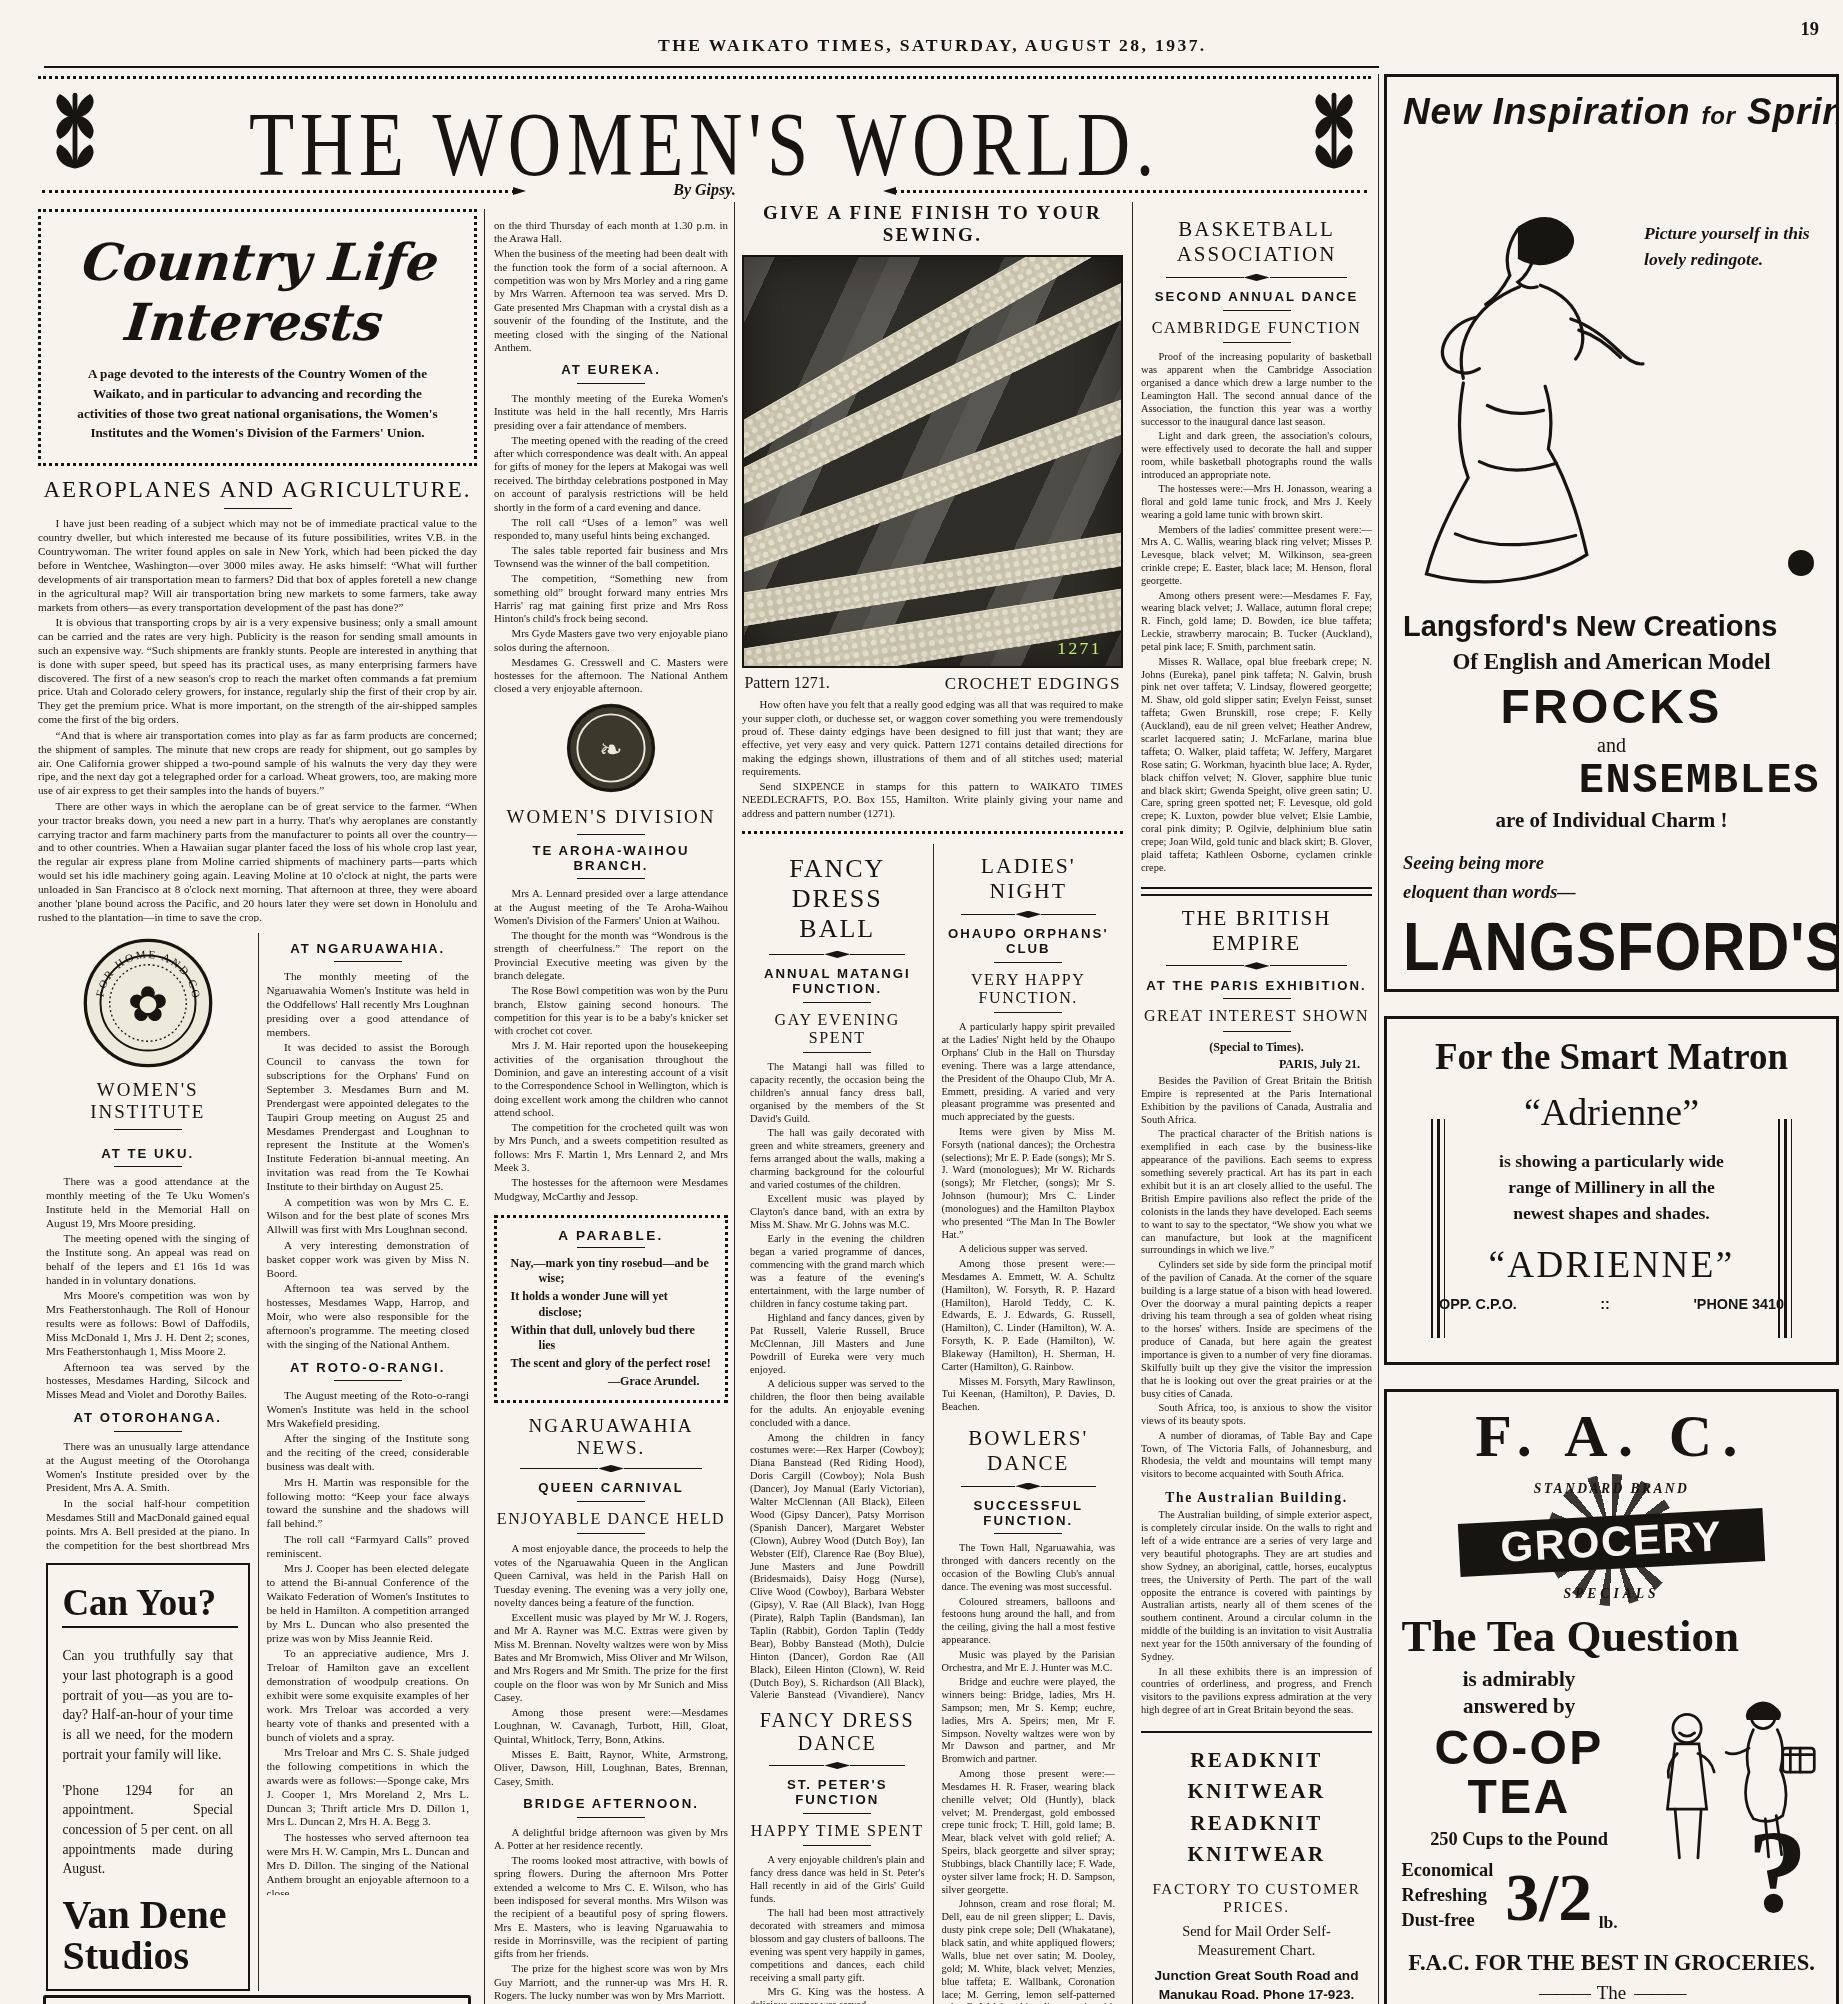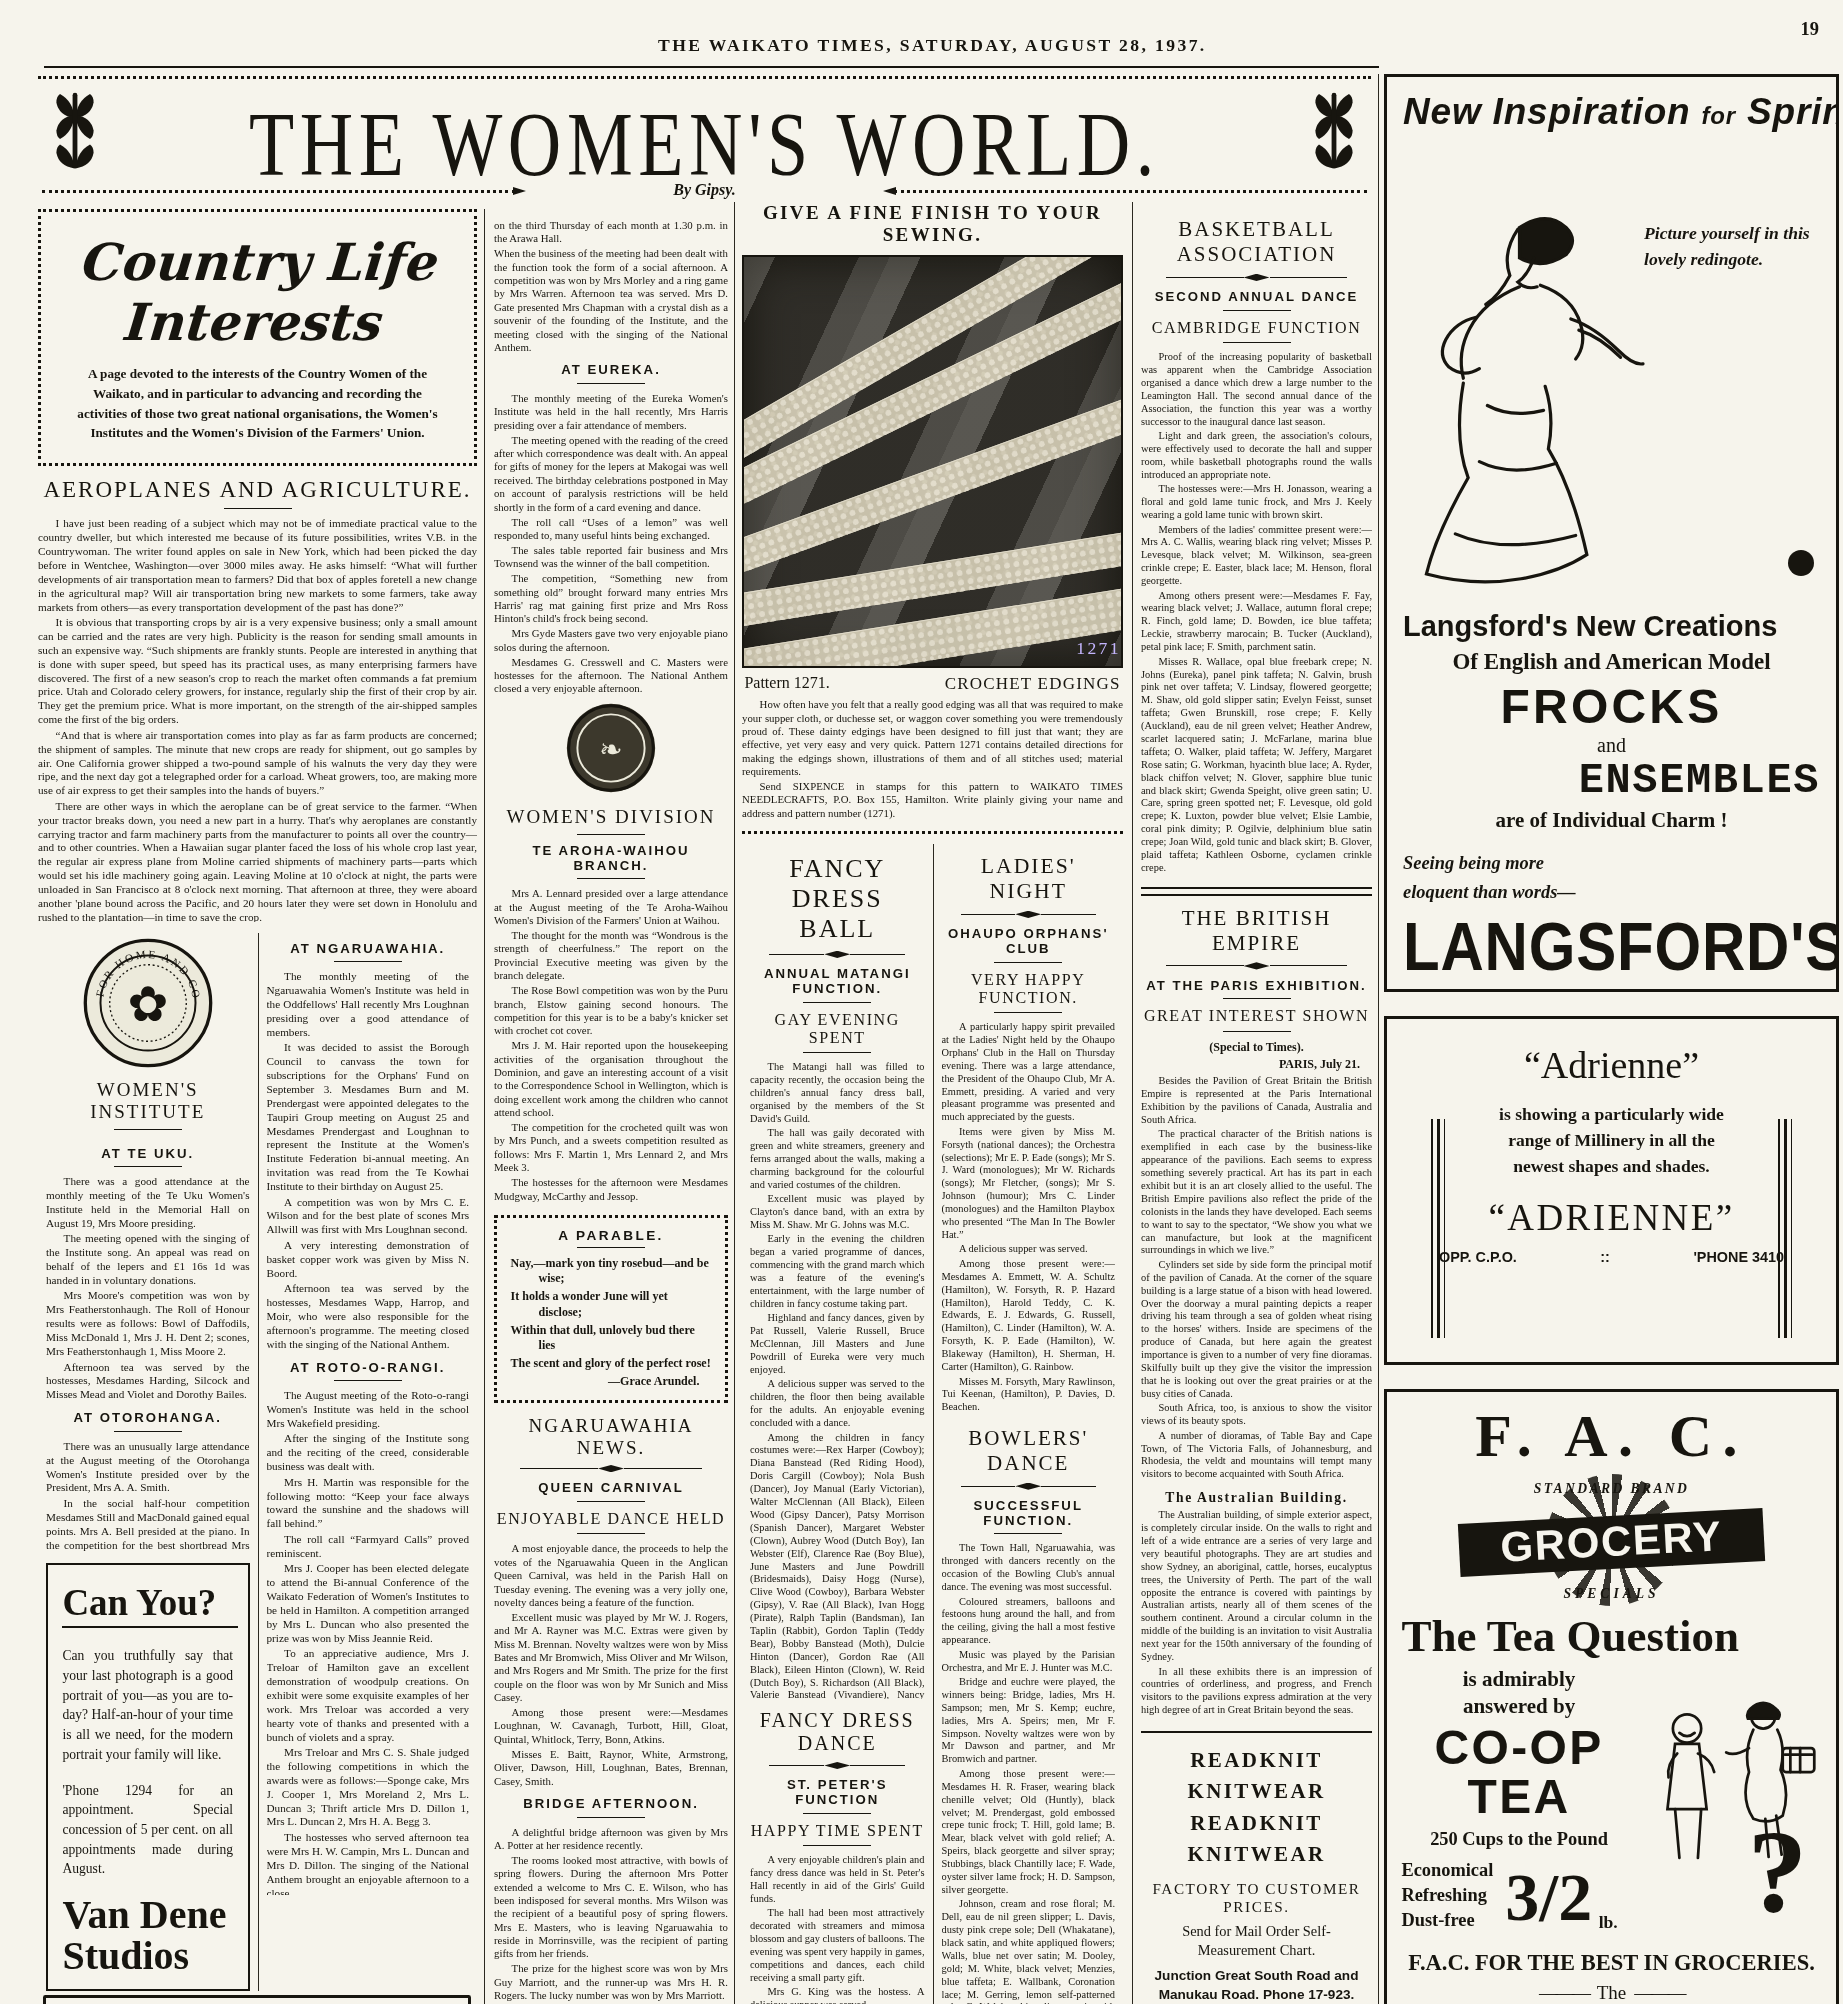--- a/index.html
+++ b/index.html
@@ -76,21 +76,21 @@
   
   .photo{position:relative;width:100%;height:413px;background:#3a3833;border:2.4px solid #17150f;
          box-sizing:border-box;overflow:hidden;box-shadow:inset 0 0 48px #15130d;}
   .photo .fold{position:absolute;inset:0;background:
       repeating-linear-gradient(115deg,rgba(250,248,238,.16) 0 28px,rgba(20,18,12,.28) 28px 104px,rgba(250,248,238,.10) 104px 132px);}
   .lace{position:absolute;width:160%;height:28px;left:-15%;
         background:radial-gradient(circle at 4px 4px,#efe9d7 2.8px,transparent 3.2px) 0 0/9.6px 9.6px,
                    radial-gradient(circle at 8px 8.8px,#ded7c0 2.4px,transparent 2.8px) 0 0/12px 12px,#d4cdb6;
         opacity:.92;border-top:1.6px solid #efe9d7;border-bottom:4px dotted #efe9d7;}
   .lace.h{transform:rotate(-9deg);}
-  .num1271{position:absolute;right:0;bottom:7.2px;color:#c4b5fd;font-size:17.6px;letter-spacing:2.4px;}
+  .num1271{position:absolute;right:19px;bottom:7.2px;color:#bef264;font-size:17.6px;letter-spacing:2.4px;}
   .cap-row{display:flex;justify-content:space-between;margin:6.4px 2.4px 4px;}
   .cap-row .capl{font-size:16px;}
   .cap-row .capr{font-size:17px;letter-spacing:1.2px;}
   .sew-head{font-size:19px;letter-spacing:2.4px;text-align:center;margin:0 0 8.8px;}
   .dot-sep{border-top:3.6px dotted #17150f;margin:10.4px 0;}
   
   .credit{font-weight:700;font-size:12px;text-align:center;margin:2.4px 0;}
   .dateline{font-weight:700;font-size:12px;text-align:right;margin:0.8px 12px 3.2px 0;}
   
   .readknit{border-top:2.4px solid #17150f;border-bottom:2.4px solid #17150f;padding:12px 3.2px;margin:12px 0 8px;text-align:center;}
@@ -558,20 +558,21 @@
         <div class="g6">are of Individual Charm !</div>
         <div class="g7"><span>Seeing being more</span><br><span>eloquent than words—</span></div>
         <div class="g8">LANGSFORD'S</div>
         <div class="g9">INVITE INSPECTION</div>
       </div>
     </div>
 
     <div class="ad2">
       <div class="pill l"></div>
       <div class="pill r"></div>
+      <div class="m1">For the Smart Matron</div>
       <div class="m2">“Adrienne”</div>
       <div class="m3">is showing a particularly wide range of Millinery in all the newest shapes and shades.</div>
       <div class="m4">“ADRIENNE”</div>
       <div class="m5">
         <span>OPP. C.P.O.</span>
           <span>::</span>
           <span>'PHONE 3410</span>
       </div>
     </div>
 

